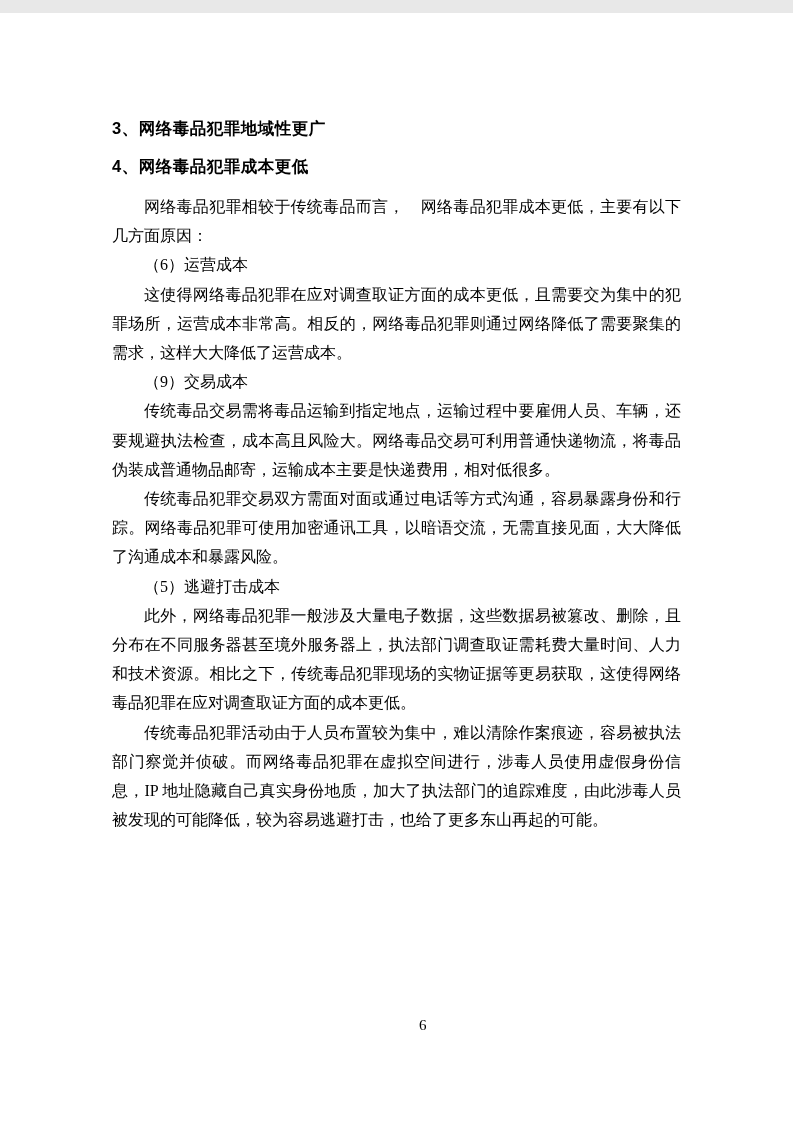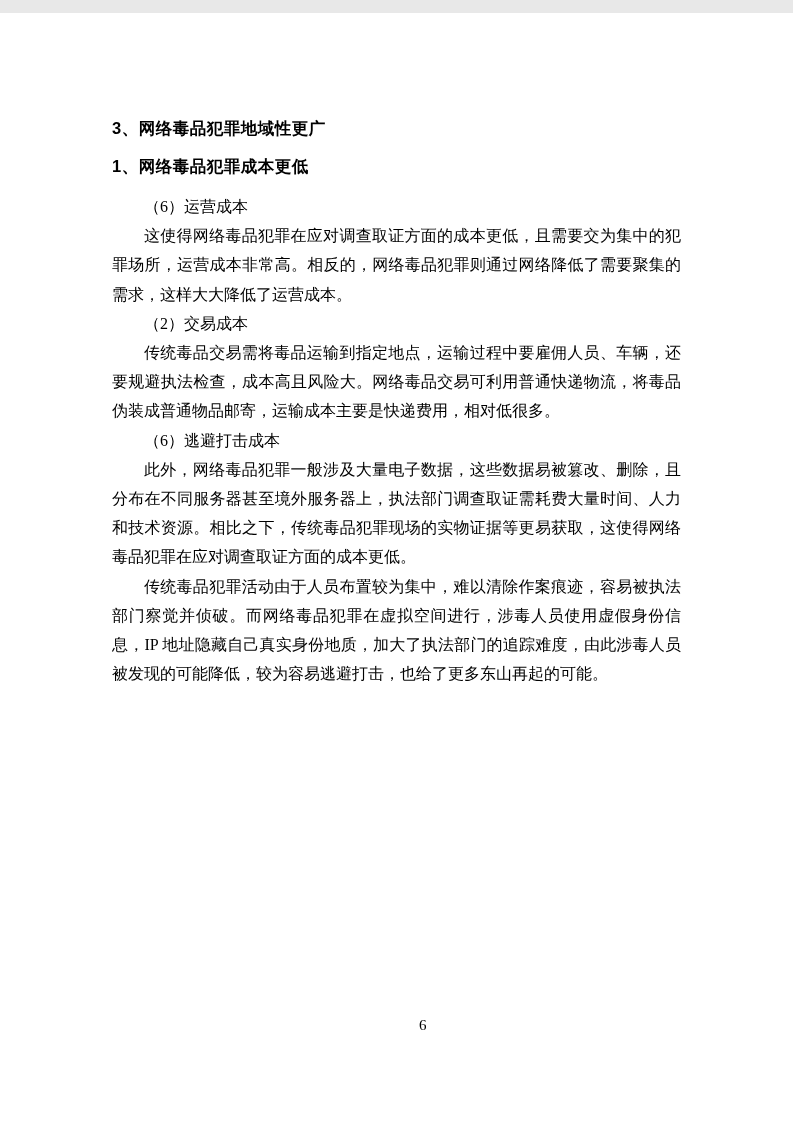--- a/index.html
+++ b/index.html
@@ -54,33 +54,35 @@
 </style>
 </head>
 <body>
 
 <div class="page">
   <div class="content">
 
     <h2 class="sec-heading">3、网络毒品犯罪地域性更广</h2>
 
 
-    <h2 class="sec-heading with-gap">1、网络毒品犯罪成本更低</h2>
+    <h2 class="sec-heading with-gap">4、网络毒品犯罪成本更低</h2>
 
+    <p class="body-para">网络毒品犯罪相较于传统毒品而言，　网络毒品犯罪成本更低，主要有以下几方面原因：</p>
 
     <p class="body-para">（6）运营成本</p>
 
     <p class="body-para">这使得网络毒品犯罪在应对调查取证方面的成本更低，且需要交为集中的犯罪场所，运营成本非常高。相反的，网络毒品犯罪则通过网络降低了需要聚集的需求，这样大大降低了运营成本。</p>
 
-    <p class="body-para">（2）交易成本</p>
+    <p class="body-para">（9）交易成本</p>
 
     <p class="body-para">传统毒品交易需将毒品运输到指定地点，运输过程中要雇佣人员、车辆，还要规避执法检查，成本高且风险大。网络毒品交易可利用普通快递物流，将毒品伪装成普通物品邮寄，运输成本主要是快递费用，相对低很多。</p>
 
+    <p class="body-para">传统毒品犯罪交易双方需面对面或通过电话等方式沟通，容易暴露身份和行踪。网络毒品犯罪可使用加密通讯工具，以暗语交流，无需直接见面，大大降低了沟通成本和暴露风险。</p>
 
-    <p class="body-para">（6）逃避打击成本</p>
+    <p class="body-para">（5）逃避打击成本</p>
 
     <p class="body-para">此外，网络毒品犯罪一般涉及大量电子数据，这些数据易被篡改、删除，且分布在不同服务器甚至境外服务器上，执法部门调查取证需耗费大量时间、人力和技术资源。相比之下，传统毒品犯罪现场的实物证据等更易获取，这使得网络毒品犯罪在应对调查取证方面的成本更低。</p>
 
     <p class="body-para">传统毒品犯罪活动由于人员布置较为集中，难以清除作案痕迹，容易被执法部门察觉并侦破。而网络毒品犯罪在虚拟空间进行，涉毒人员使用虚假身份信息，IP 地址隐藏自己真实身份地质，加大了执法部门的追踪难度，由此涉毒人员被发现的可能降低，较为容易逃避打击，也给了更多东山再起的可能。</p>
 
   </div>
 
   <div class="page-number">6</div>
 </div>
 

